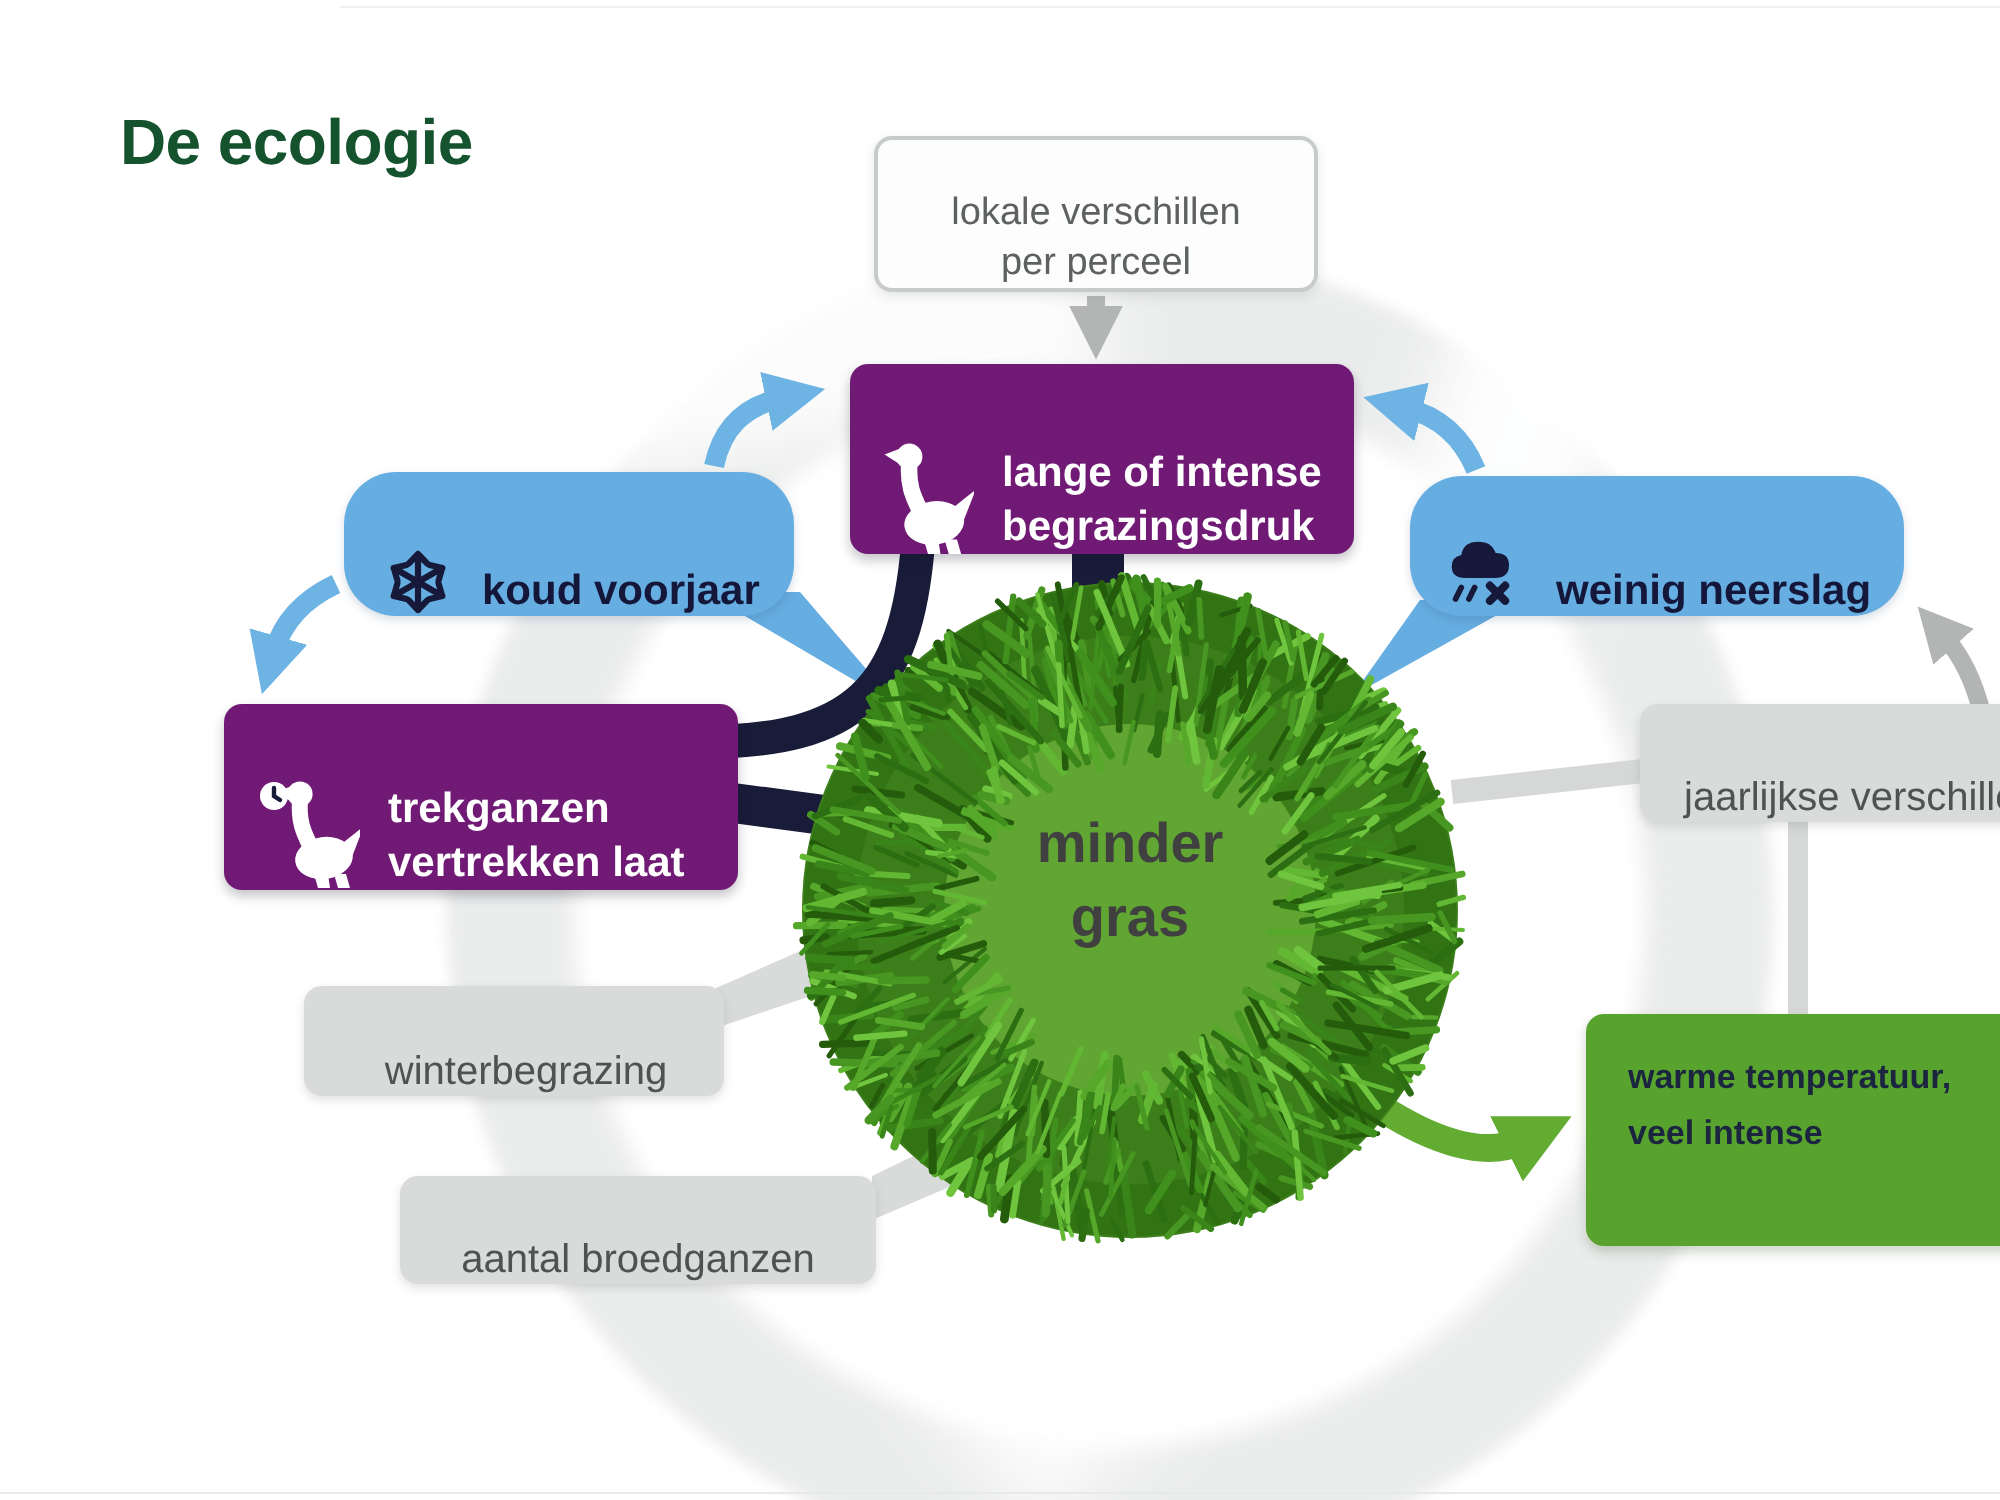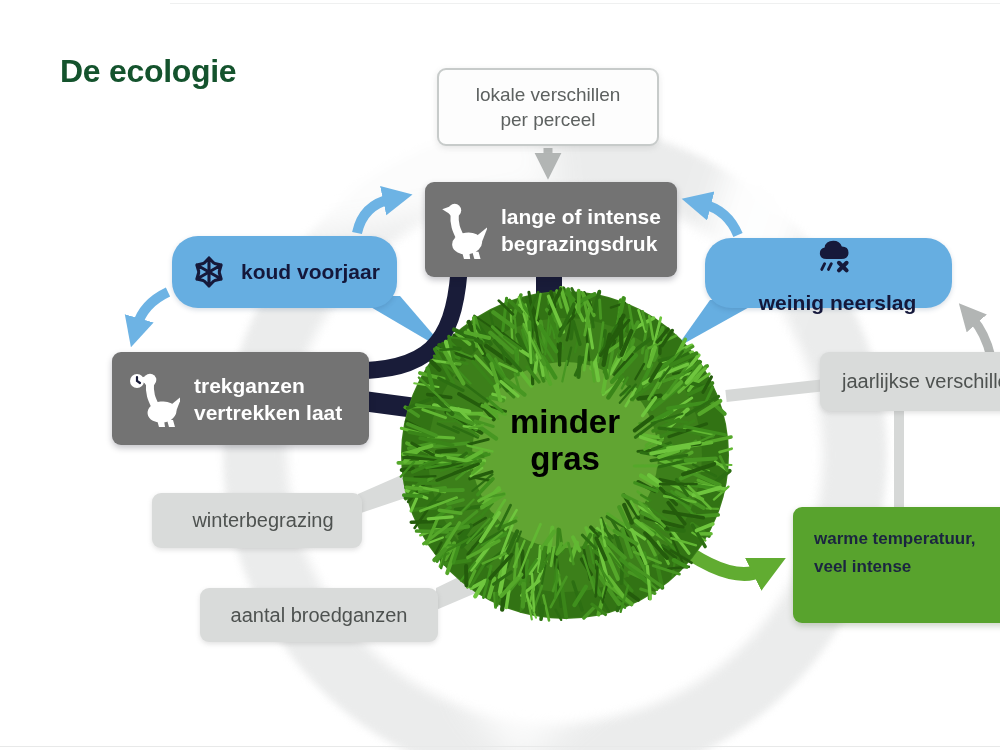--- a/index.html
+++ b/index.html
@@ -18,50 +18,50 @@
   .edge-line.top{top:3px;left:170px;width:830px;opacity:.7;}
   .edge-line.bottom{top:746px;}
 
   svg.layer{position:absolute;left:0;top:0;}
 
   
   .title{position:absolute;left:60px;top:52px;color:#14532d;font-size:32px;font-weight:800;
          line-height:39px;letter-spacing:-0.3px;}
 
   
-  .box{position:absolute;border-radius:9px;display:flex;align-items:center;box-sizing:border-box;z-index:4;}
+  .box{position:absolute;border-radius:9px;display:flex;align-items:flex-end;box-sizing:border-box;z-index:4;}
   .box .lines{display:flex;flex-direction:column;}
 
   .box.white{background:#fdfdfd;border:2px solid #c7cbca;color:#5d6160;font-size:19px;line-height:25px;
              justify-content:center;text-align:center;box-shadow:0 2px 6px rgba(90,90,90,.14);}
-  .box.dark{background:#737373;color:#ffffff;font-size:21px;font-weight:600;line-height:27px;
+  .box.dark{background:#701a75;color:#ffffff;font-size:21px;font-weight:600;line-height:27px;
             box-shadow:0 3px 6px rgba(20,20,40,.25);}
   .box.blue{background:#66aee1;color:#14173a;font-size:21px;font-weight:600;
             box-shadow:0 2px 5px rgba(40,70,110,.18);border-radius:26px;}
   .box.gray{background:#d9dbda;color:#4e5250;font-size:20px;font-weight:500;justify-content:center;
             box-shadow:0 2px 5px rgba(90,90,90,.18);}
   .box.green{background:#58a32d;color:#1b2540;flex-direction:column;align-items:flex-start;
              box-shadow:0 3px 6px rgba(60,90,40,.25);}
 
   #box-lokale{left:437px;top:68px;width:222px;height:78px;}
   #box-begrazingsdruk{left:425px;top:182px;width:252px;height:95px;padding-left:16px;gap:14px;}
   #box-koud{left:172px;top:236px;width:225px;height:72px;padding-left:20px;gap:15px;}
-  #box-weinig{left:705px;top:238px;width:247px;height:70px;padding-left:18px;gap:13px;flex-direction:column;}
+  #box-weinig{left:705px;top:238px;width:247px;height:70px;padding-left:18px;gap:13px;}
   #box-trekganzen{left:100px;top:352px;width:257px;height:93px;padding-left:16px;gap:14px;margin-left:12px;}
   #box-winter{left:152px;top:493px;width:210px;height:55px;padding-left:12px;}
   #box-broed{left:200px;top:588px;width:238px;height:54px;}
   #box-jaarlijks{left:820px;top:352px;width:245px;height:59px;justify-content:flex-start;padding-left:22px;}
   #box-groeizaam{left:793px;top:507px;width:262px;height:116px;padding:13px 0 0 21px;}
   #box-groeizaam .head{display:flex;align-items:center;gap:12px;font-size:21px;font-weight:700;}
   #box-groeizaam .sub{font-size:17px;font-weight:700;line-height:28px;margin-top:5px;}
 
   
   #grass-svg{position:absolute;left:395px;top:285px;z-index:3;}
   .center-label{position:absolute;left:460px;top:403px;width:210px;text-align:center;z-index:5;
-                color:#000000;font-size:33px;font-weight:800;line-height:37px;}
+                color:#404040;font-size:28px;font-weight:800;line-height:37px;}
 
   .icon{flex:0 0 auto;}
 </style>
 </head>
 <body>
 
 <div id="canvas">
 
   <div class="bg-ring"></div>
   <div class="streak s1"></div>

